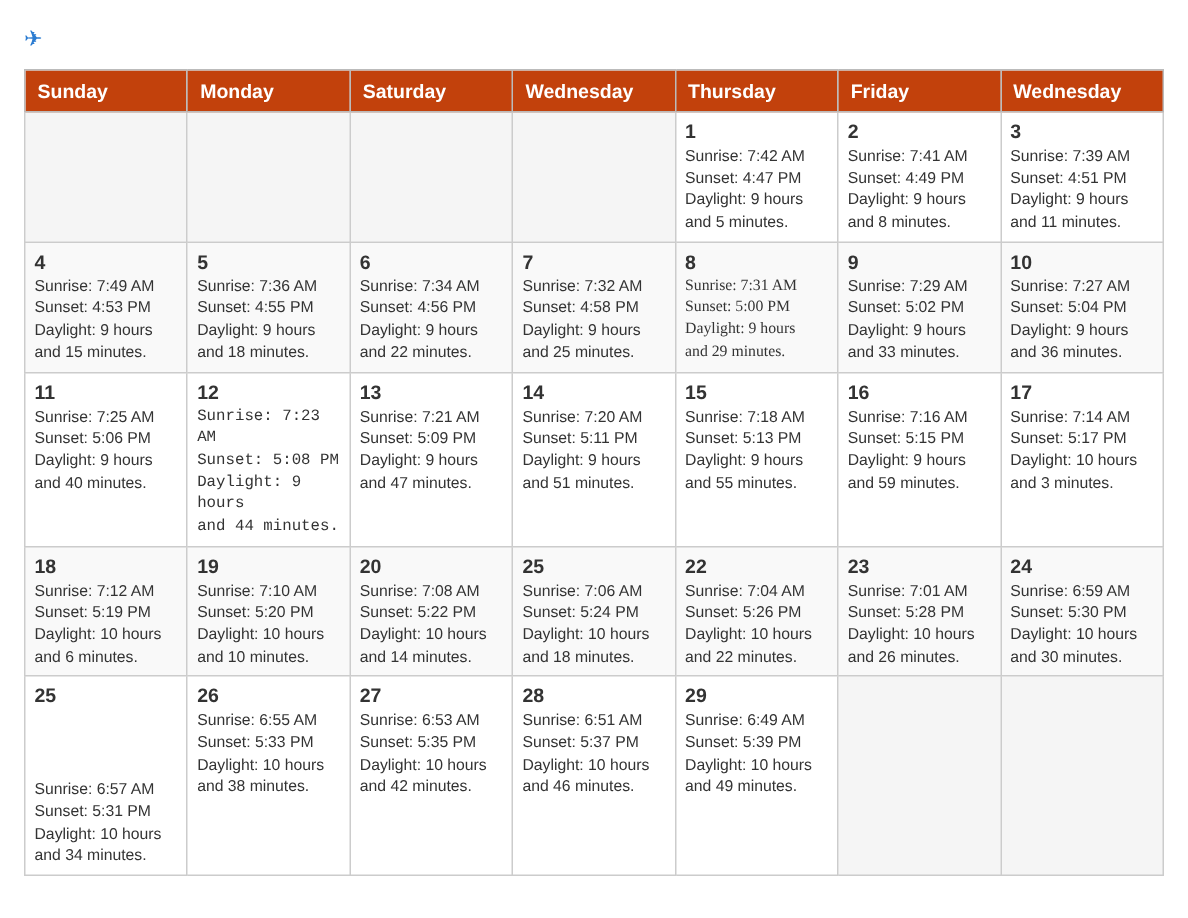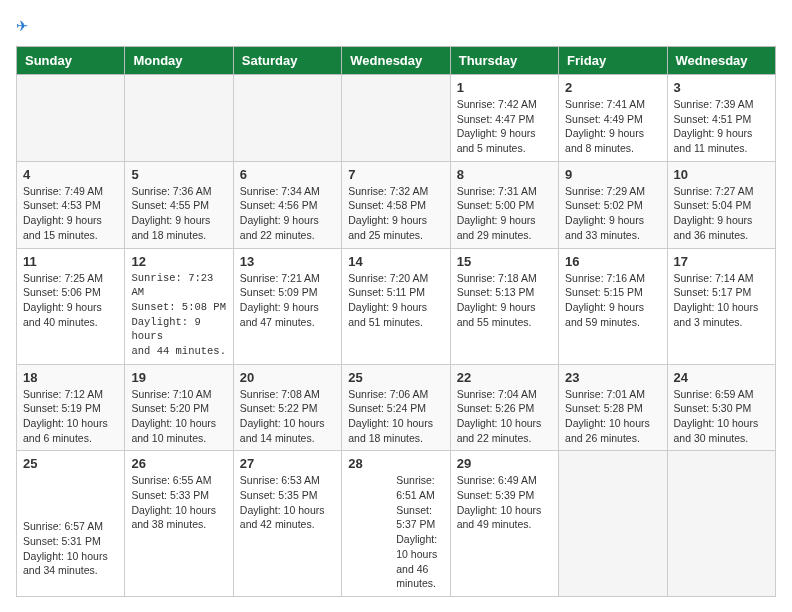--- a/index.html
+++ b/index.html
@@ -46,21 +46,21 @@
     .location {
       font-size: 16px;
       color: #555;
     }
     .calendar {
       width: 100%;
       border-collapse: collapse;
       table-layout: fixed;
     }
     .calendar th {
-      background: #15803d;
+      background: #c2410c;
       color: #fff;
       text-align: left;
       padding: 6px 8px;
       font-size: 13px;
       border: 1px solid #bbb;
     }
     .calendar td {
       vertical-align: top;
       padding: 5px 6px;
       border: 1px solid #ccc;
@@ -168,21 +168,21 @@
         </td>
         <td>
           <div class="day-number">7</div>
           <div class="day-info" style="white-space: pre-line;">Sunrise: 7:32 AM
 Sunset: 4:58 PM
 Daylight: 9 hours
 and 25 minutes.</div>
         </td>
         <td>
           <div class="day-number">8</div>
-          <div class="day-info" style="white-space: pre-line;">Sunrise: 7:31 AM
+          <div class="day-info" style="white-space: pre-line; font-family: Liberation Serif, serif;">Sunrise: 7:31 AM
 Sunset: 5:00 PM
 Daylight: 9 hours
 and 29 minutes.</div>
         </td>
         <td>
           <div class="day-number">9</div>
           <div class="day-info" style="white-space: pre-line;">Sunrise: 7:29 AM
 Sunset: 5:02 PM
 Daylight: 9 hours
 and 33 minutes.</div>
@@ -314,21 +314,21 @@
         </td>
         <td>
           <div class="day-number">27</div>
           <div class="day-info" style="white-space: pre-line;">Sunrise: 6:53 AM
 Sunset: 5:35 PM
 Daylight: 10 hours
 and 42 minutes.</div>
         </td>
         <td>
           <div class="day-number">28</div>
-          <div class="day-info" style="white-space: pre-line; margin-left: 48px;">Sunrise: 6:51 AM
+          <div class="day-info" style="white-space: pre-line;">Sunrise: 6:51 AM
 Sunset: 5:37 PM
 Daylight: 10 hours
 and 46 minutes.</div>
         </td>
         <td>
           <div class="day-number">29</div>
           <div class="day-info" style="white-space: pre-line;">Sunrise: 6:49 AM
 Sunset: 5:39 PM
 Daylight: 10 hours
 and 49 minutes.</div>

